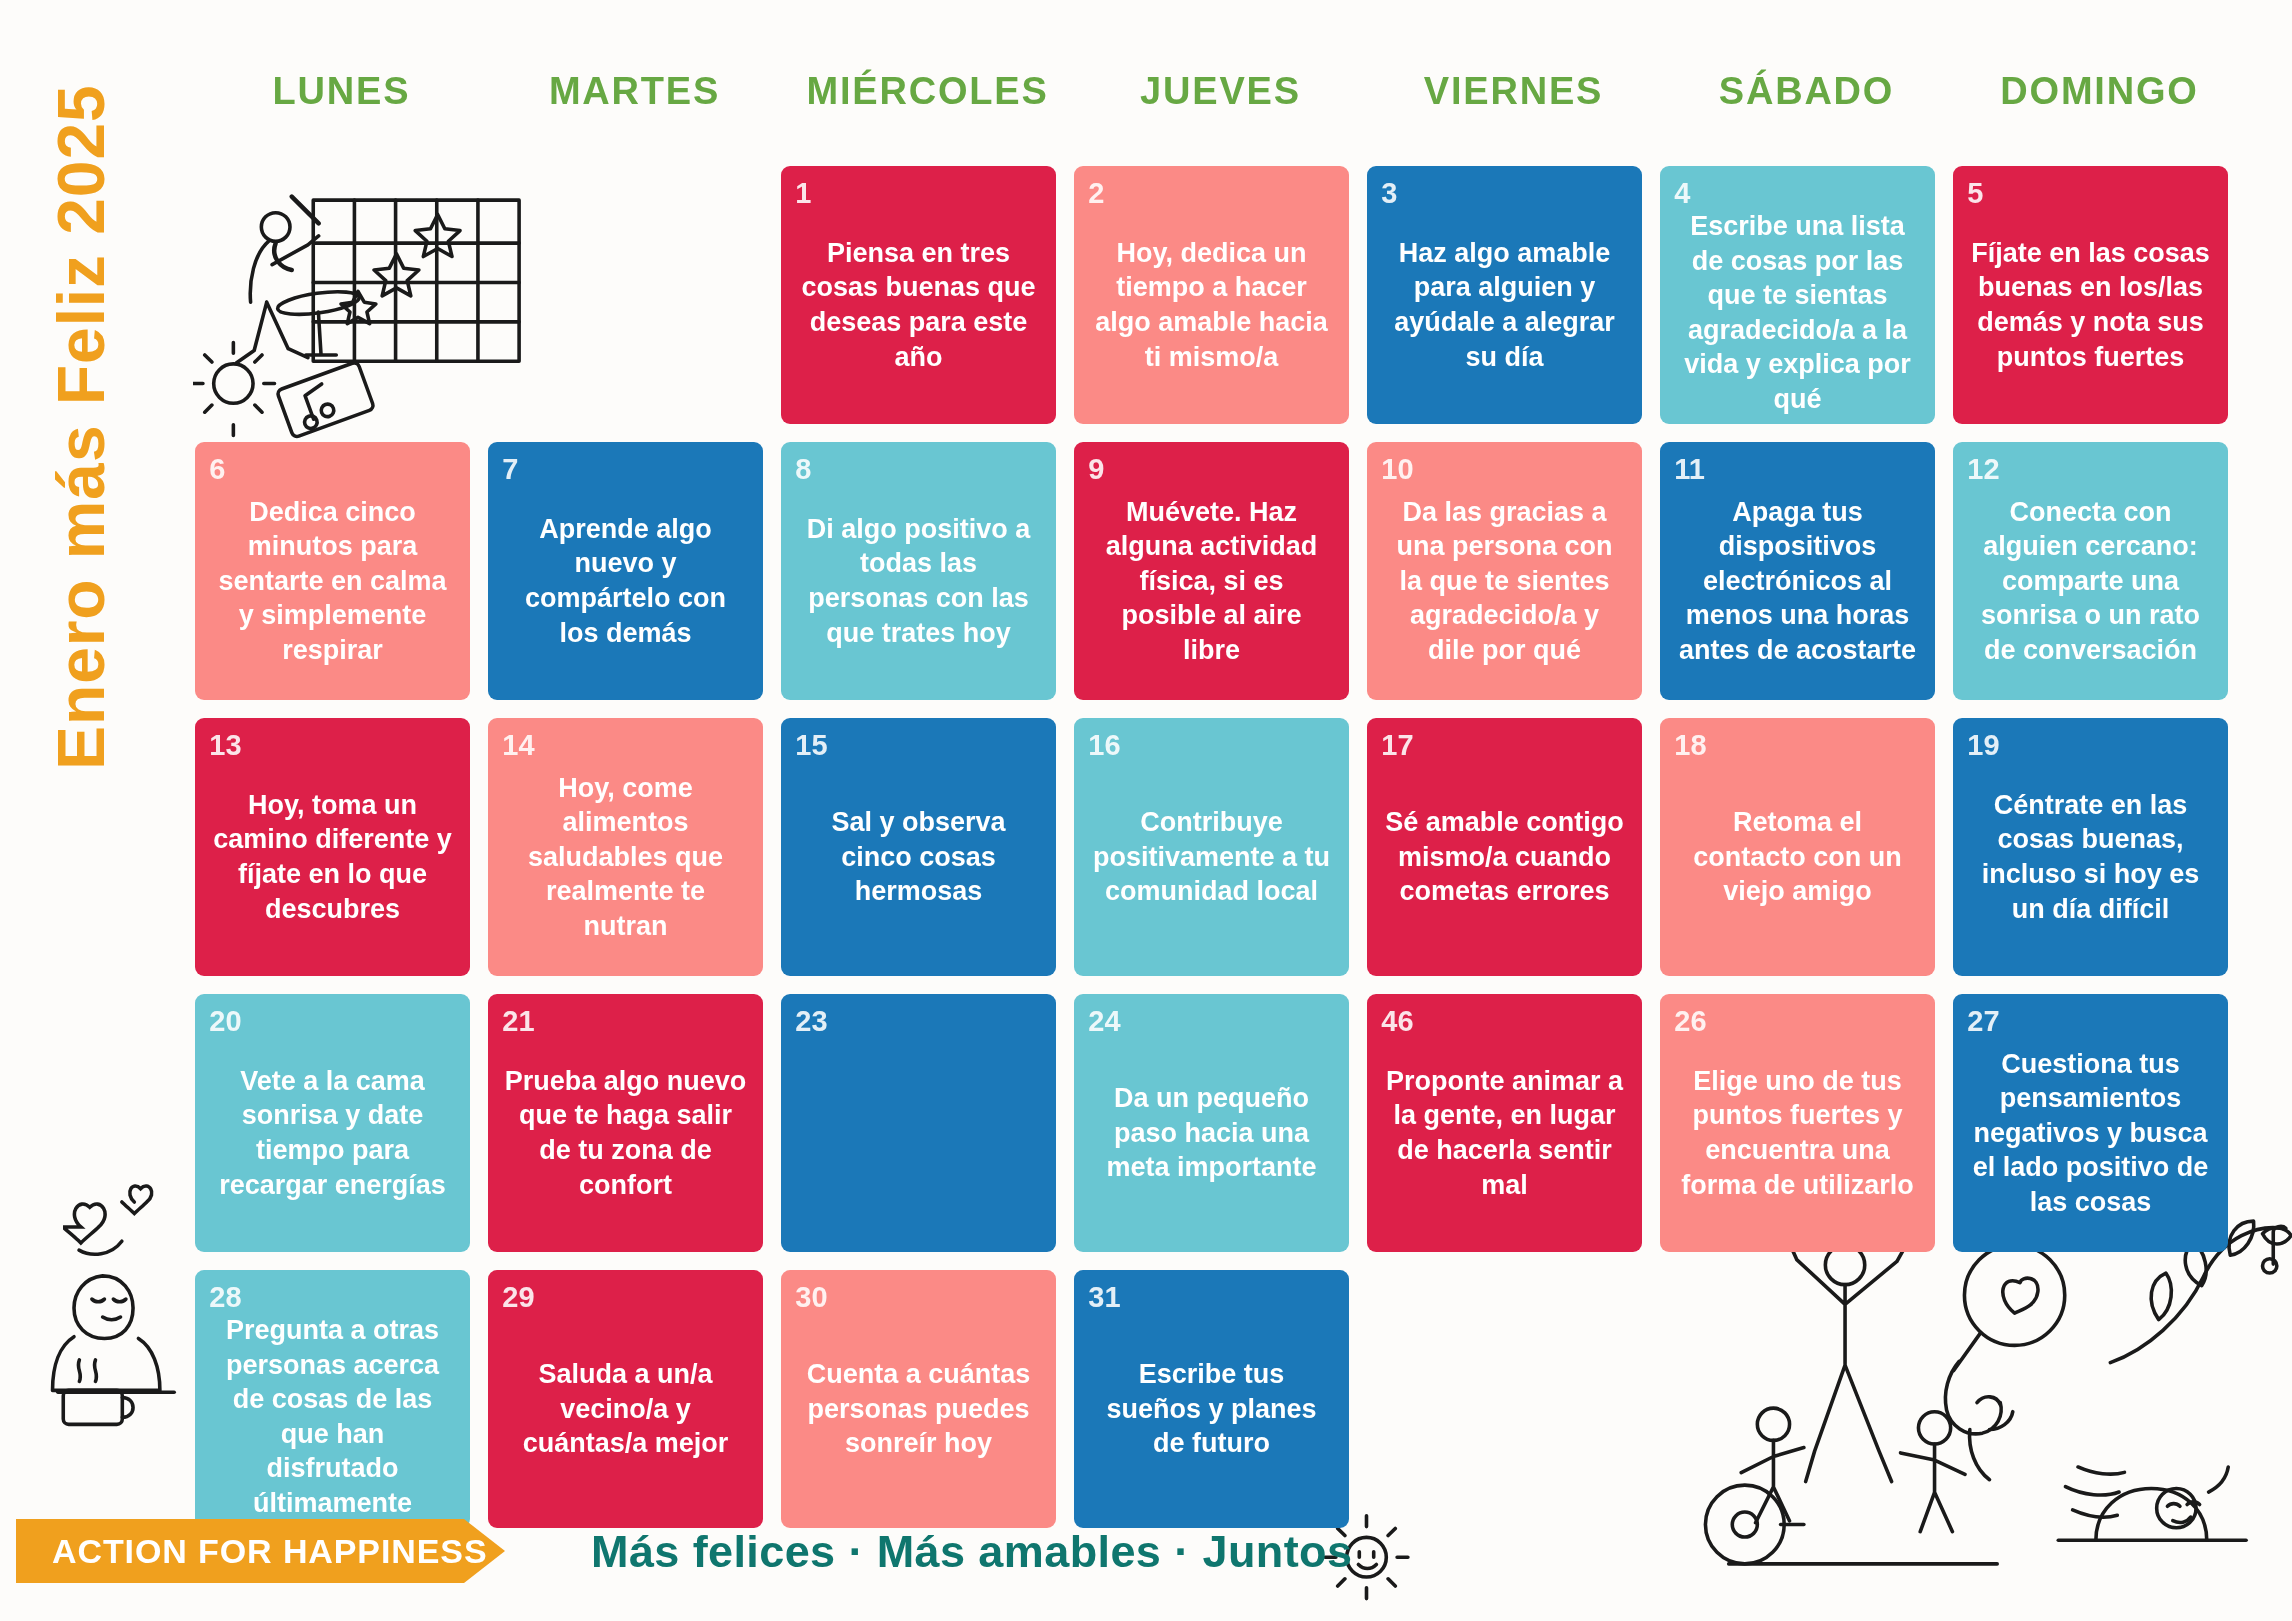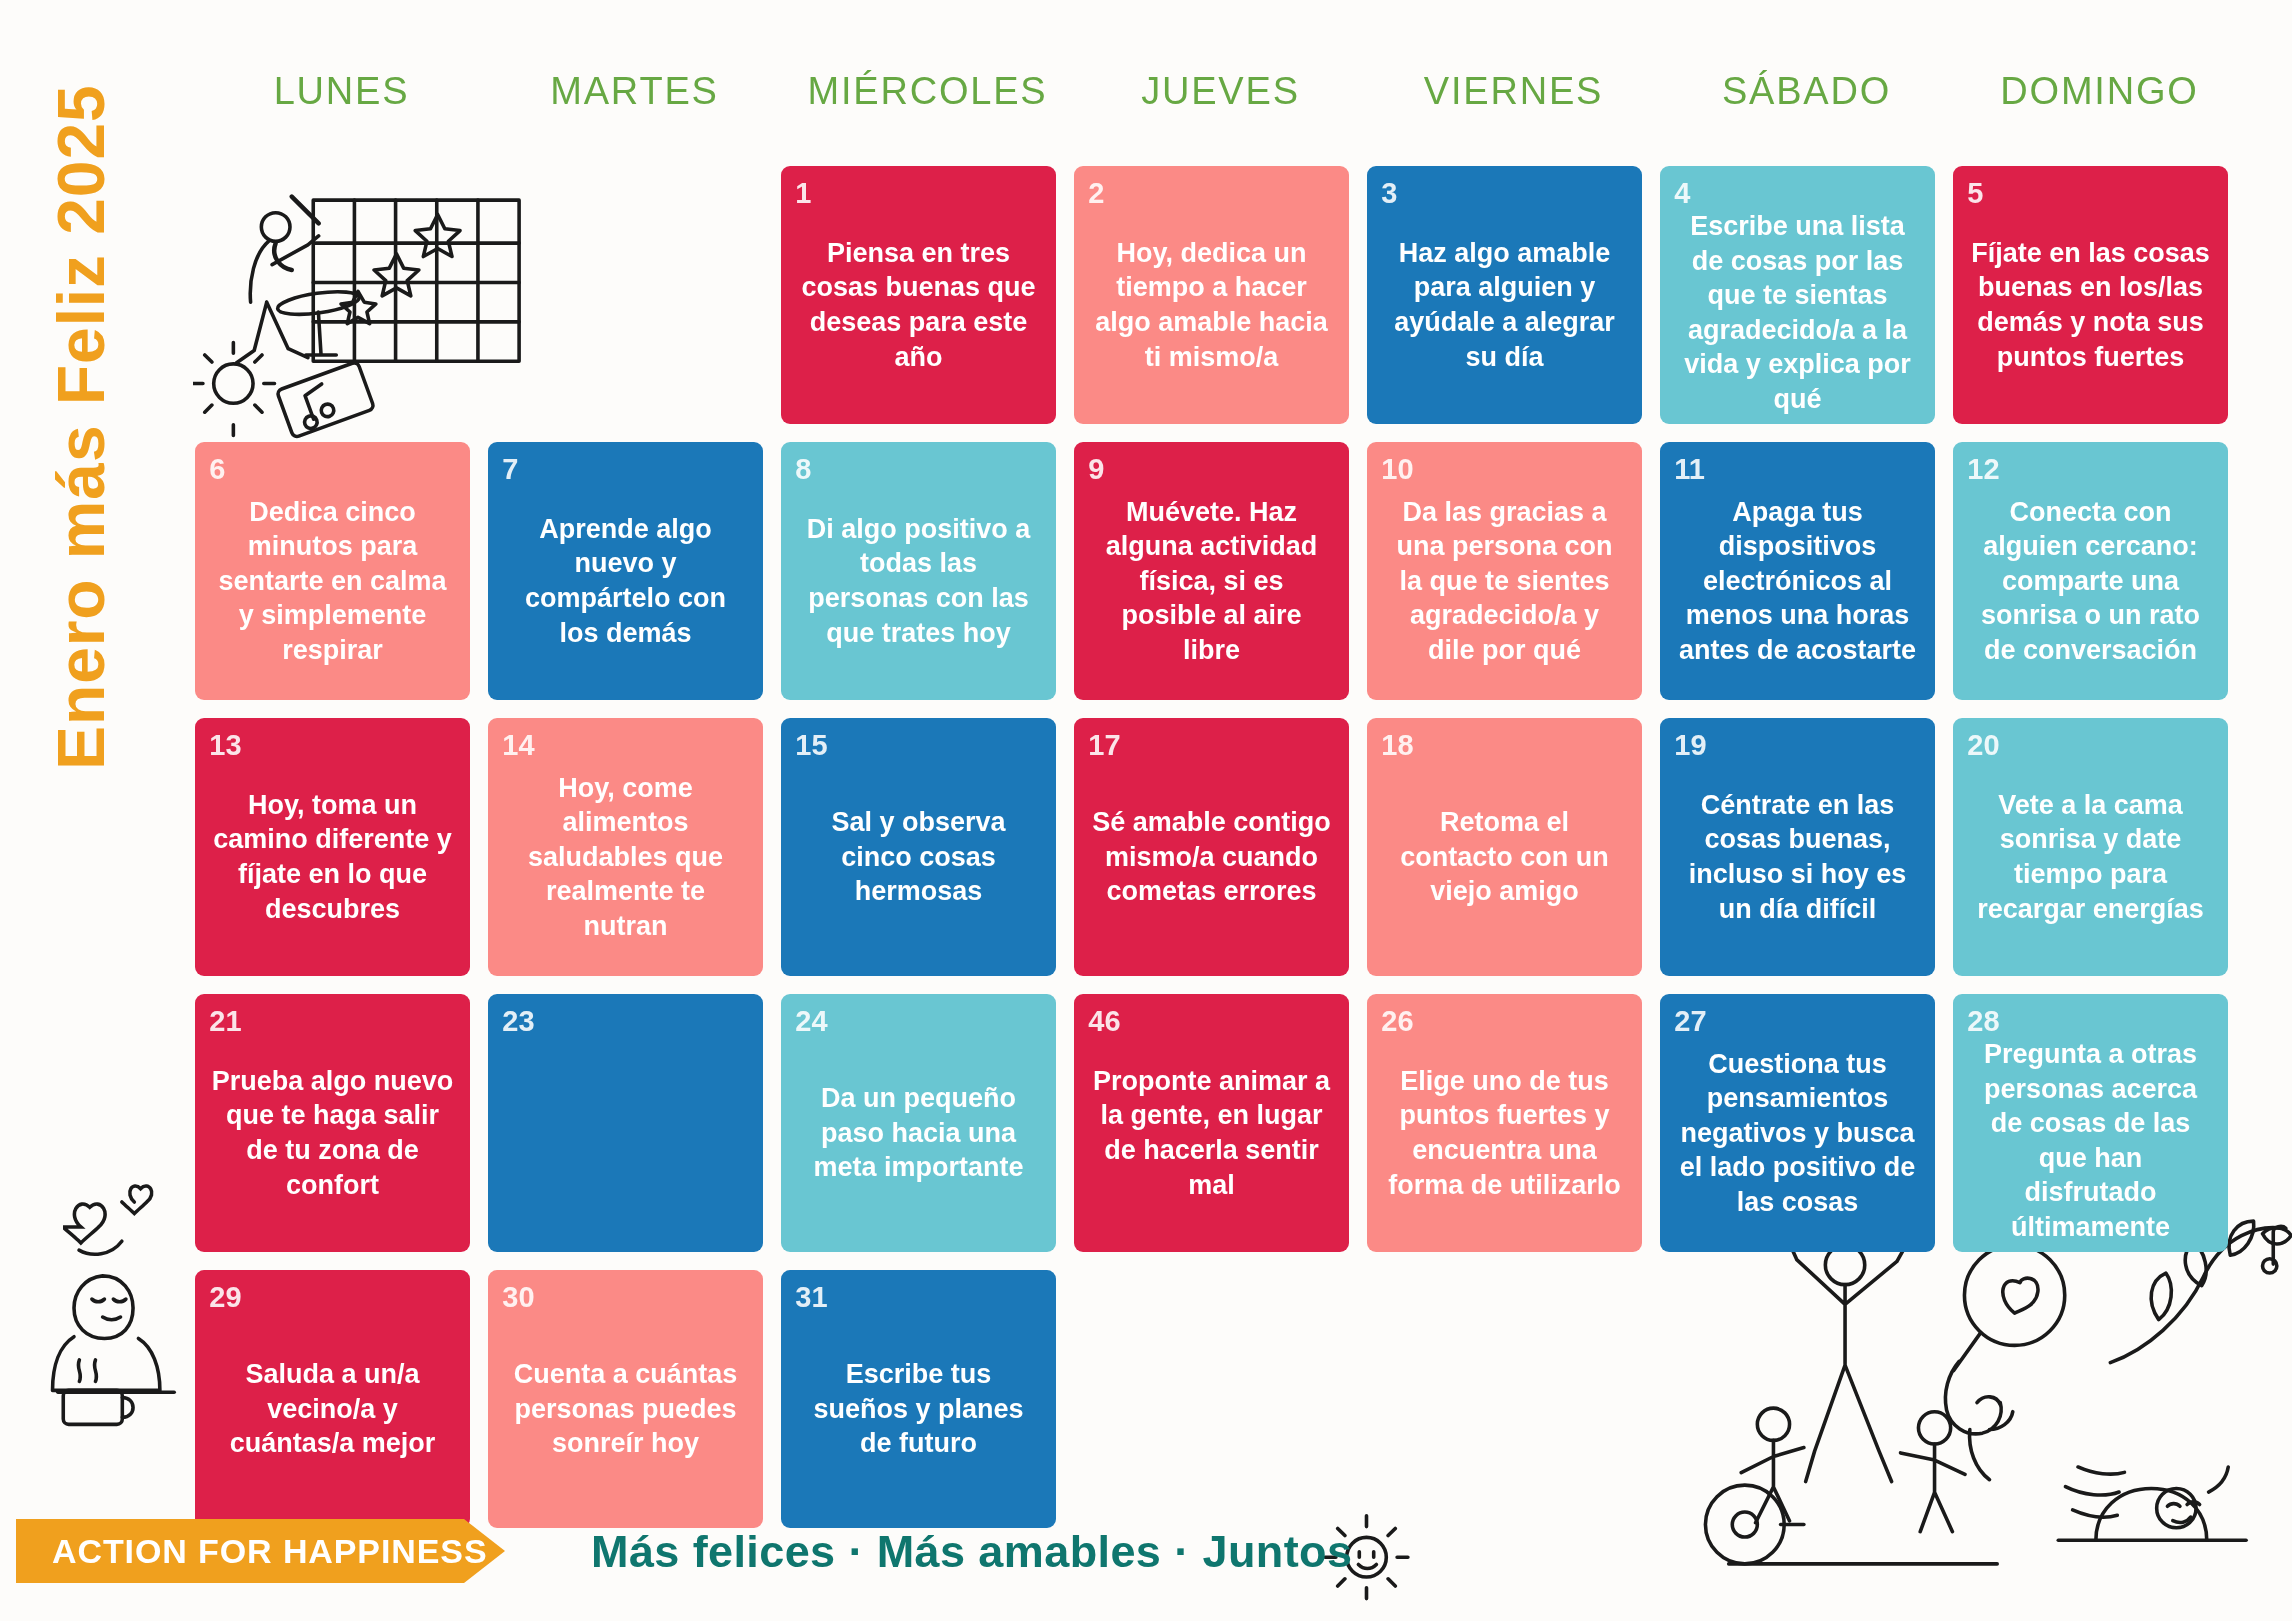--- a/index.html
+++ b/index.html
@@ -46,21 +46,21 @@
     left: 195px;
     top: 70px;
     width: 2051px;
     display: grid;
     grid-template-columns: repeat(7, 1fr);
     column-gap: 0px;
   }
   .dayhead {
     color: #67a843;
     font-size: 38px;
-    font-weight: normal;
+    font-weight: bold;
     letter-spacing: 1.8px;
     text-align: center;
   }
   
   #grid {
     position: absolute;
     left: 195px;
     top: 166px;
     width: 2051px;
     display: grid;
@@ -345,20 +345,24 @@
       <div class="celltext">Hoy, toma un camino  diferente y fíjate en lo que descubres</div>
     </div>
     <div class="cell c-pink">
       <div class="daynum dim">14</div>
       <div class="celltext">Hoy, come alimentos saludables que realmente te nutran</div>
     </div>
     <div class="cell c-blue">
       <div class="daynum dim">15</div>
       <div class="celltext">Sal y observa cinco cosas hermosas</div>
     </div>
+    <div class="cell c-teal">
+      <div class="daynum dim">16</div>
+      <div class="celltext">Contribuye positivamente a tu comunidad local</div>
+    </div>
     <div class="cell c-red">
       <div class="daynum dim">17</div>
       <div class="celltext">Sé amable contigo mismo/a cuando cometas errores</div>
     </div>
     <div class="cell c-pink">
       <div class="daynum dim">18</div>
       <div class="celltext">Retoma el contacto con un viejo amigo</div>
     </div>
     <div class="cell c-blue">
       <div class="daynum dim">19</div>

